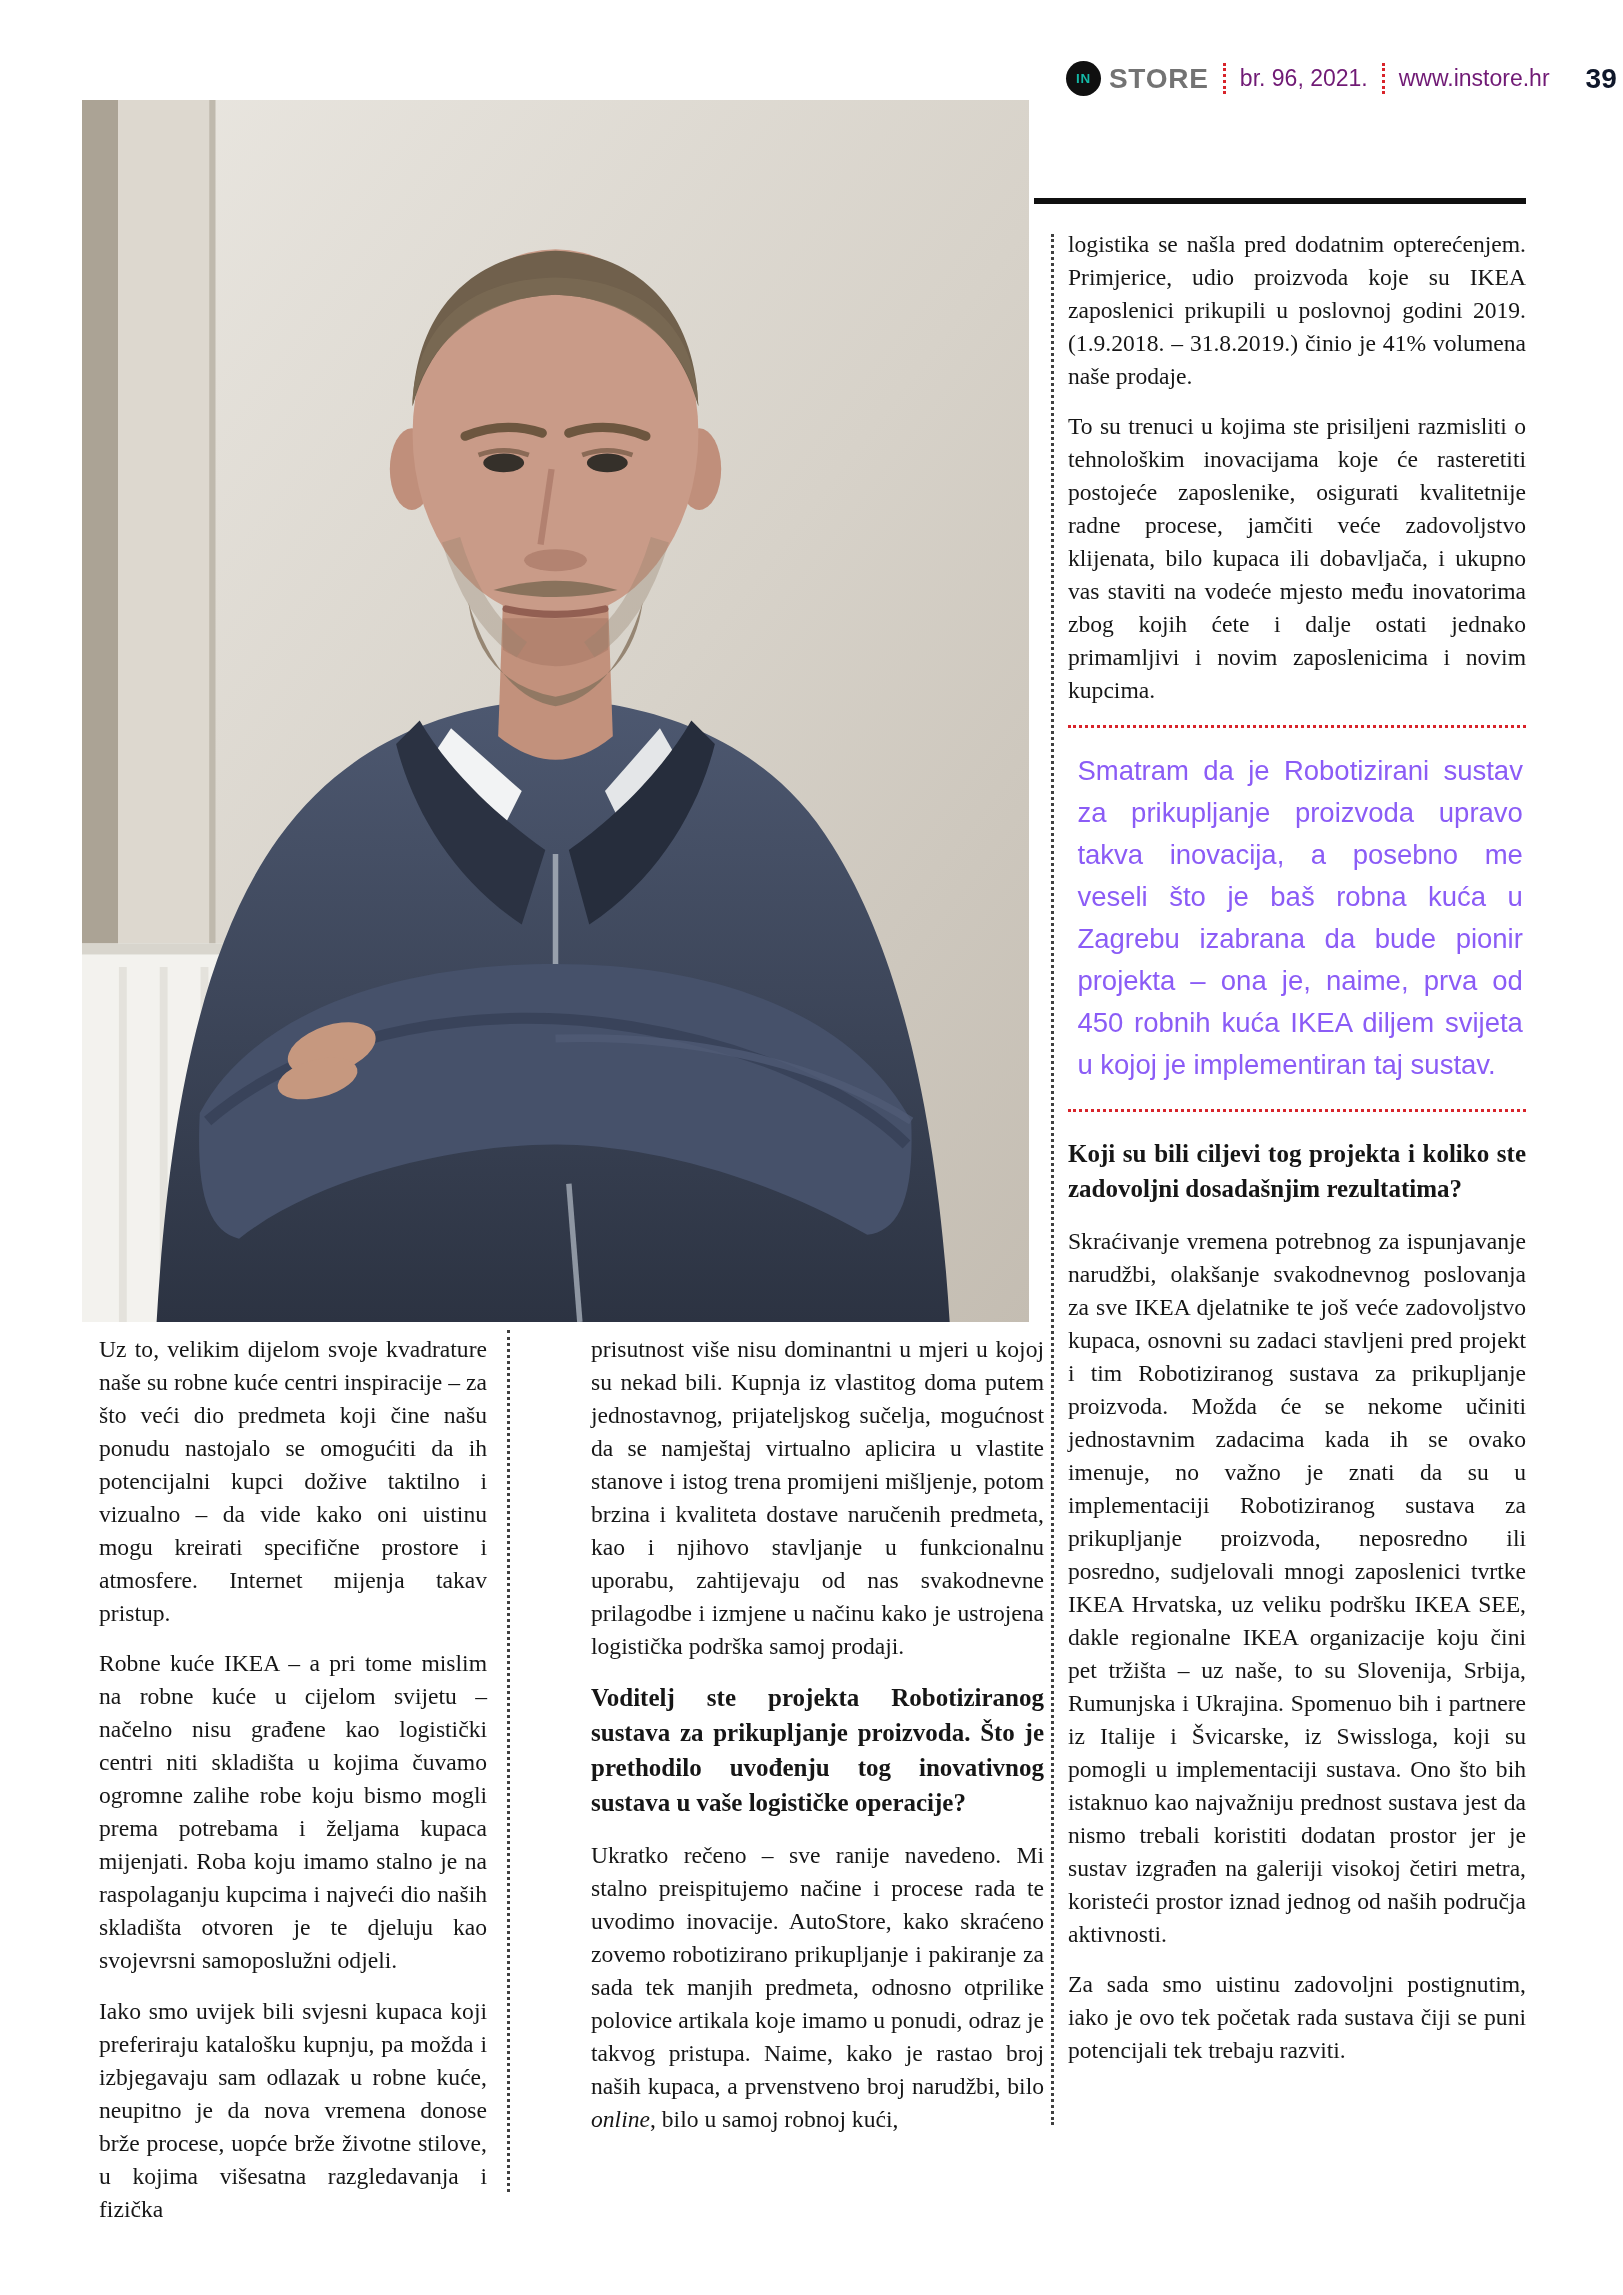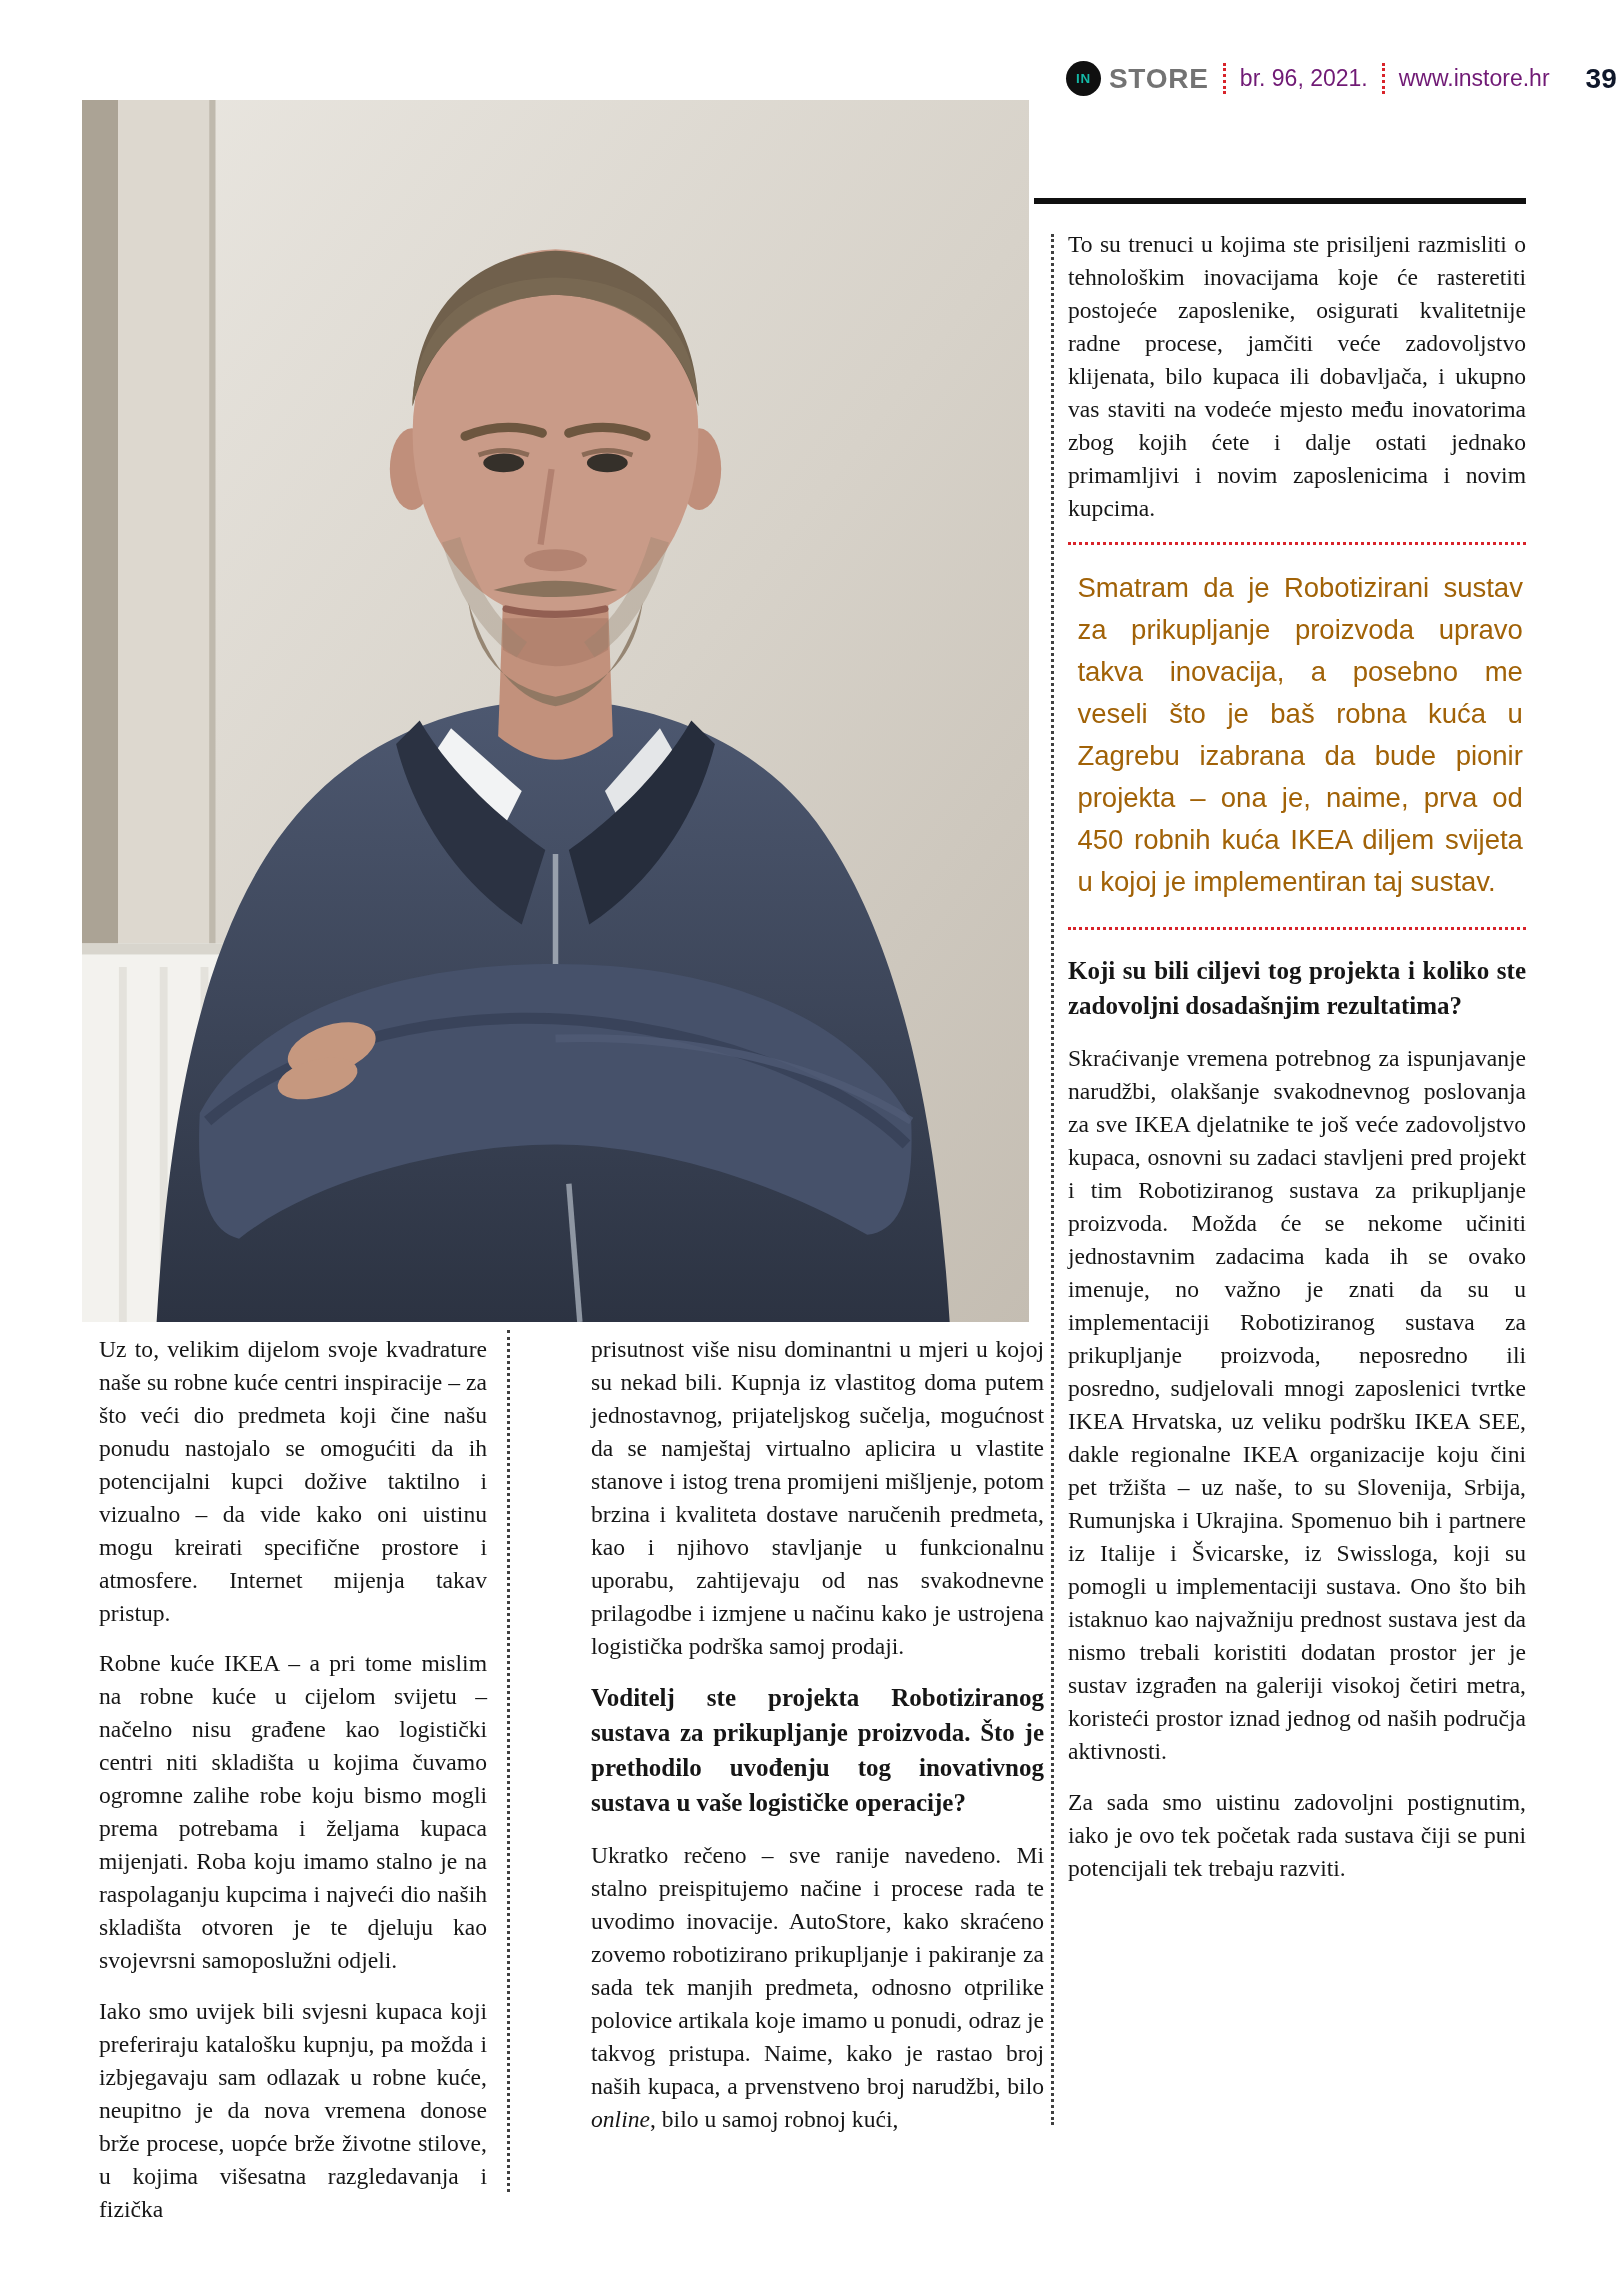--- a/index.html
+++ b/index.html
@@ -69,21 +69,21 @@
   .pullquote{
     margin:11px 0 23.6px 0;
     padding:22px 3.1px 23.6px 9.4px;
     border-top:3.9px dotted #d8232a;
     border-bottom:3.9px dotted #d8232a;
   }
   .pullquote p{
     margin:0;
     font-family:"Liberation Sans", sans-serif;
     font-size:27.5px;line-height:42px;
-    color:#a16207;text-align:justify;
+    color:#8b5cf6;text-align:justify;
   }
 </style>
 </head>
 <body>
 
 <div class="page">
 
   <div class="header">
     <div class="logo-circle">IN</div>
     <div class="brand">STORE</div>
@@ -172,20 +172,21 @@
     <p>Iako smo uvijek bili svjesni kupaca koji preferiraju katalošku kupnju, pa možda i izbjegavaju sam odlazak u robne kuće, neupitno je da nova vremena donose brže procese, uopće brže životne stilove, u kojima višesatna razgledavanja i fizička</p>
   </div>
 
   <div class="col colB">
     <p>prisutnost više nisu dominantni u mjeri u kojoj su nekad bili. Kupnja iz vlastitog doma putem jednostavnog, prijateljskog sučelja, mogućnost da se namještaj virtualno aplicira u vlastite stanove i istog trena promijeni mišljenje, potom brzina i kvaliteta dostave naručenih predmeta, kao i njihovo stavljanje u funkcionalnu uporabu, zahtijevaju od nas svakodnevne prilagodbe i izmjene u načinu kako je ustrojena logistička podrška samoj prodaji.</p>
     <h2>Voditelj ste projekta Robotiziranog sustava za prikupljanje proizvoda. Što je prethodilo uvođenju tog inovativnog sustava u vaše logističke operacije?</h2>
     <p><span>Ukratko rečeno – sve ranije navedeno. Mi stalno preispitujemo načine i procese rada te uvodimo inovacije. AutoStore, kako skraćeno zovemo robotizirano prikupljanje i pakiranje za sada tek manjih predmeta, odnosno otprilike polovice artikala koje imamo u ponudi, odraz je takvog pristupa. Naime, kako je rastao broj naših kupaca, a prvenstveno broj narudžbi, bilo </span><span class="ital">online</span><span>, bilo u samoj robnoj kući,</span></p>
   </div>
 
   <div class="col colC">
+    <p>logistika se našla pred dodatnim opterećenjem. Primjerice, udio proizvoda koje su IKEA zaposlenici prikupili u poslovnoj godini 2019. (1.9.2018. – 31.8.2019.) činio je 41% volumena naše prodaje.</p>
     <p>To su trenuci u kojima ste prisiljeni razmisliti o tehnološkim inovacijama koje će rasteretiti postojeće zaposlenike, osigurati kvalitetnije radne procese, jamčiti veće zadovoljstvo klijenata, bilo kupaca ili dobavljača, i ukupno vas staviti na vodeće mjesto među inovatorima zbog kojih ćete i dalje ostati jednako primamljivi i novim zaposlenicima i novim kupcima.</p>
     <div class="pullquote">
       <p>Smatram da je Robotizirani sustav za prikupljanje proizvoda upravo takva inovacija, a posebno me veseli što je baš robna kuća u Zagrebu izabrana da bude pionir projekta – ona je, naime, prva od 450 robnih kuća IKEA diljem svijeta u kojoj je implementiran taj sustav.</p>
     </div>
     <h2>Koji su bili ciljevi tog projekta i koliko ste zadovoljni dosadašnjim rezultatima?</h2>
     <p>Skraćivanje vremena potrebnog za ispunjavanje narudžbi, olakšanje svakodnevnog poslovanja za sve IKEA djelatnike te još veće zadovoljstvo kupaca, osnovni su zadaci stavljeni pred projekt i tim Robotiziranog sustava za prikupljanje proizvoda. Možda će se nekome učiniti jednostavnim zadacima kada ih se ovako imenuje, no važno je znati da su u implementaciji Robotiziranog sustava za prikupljanje proizvoda, neposredno ili posredno, sudjelovali mnogi zaposlenici tvrtke IKEA Hrvatska, uz veliku podršku IKEA SEE, dakle regionalne IKEA organizacije koju čini pet tržišta – uz naše, to su Slovenija, Srbija, Rumunjska i Ukrajina. Spomenuo bih i partnere iz Italije i Švicarske, iz Swissloga, koji su pomogli u implementaciji sustava. Ono što bih istaknuo kao najvažniju prednost sustava jest da nismo trebali koristiti dodatan prostor jer je sustav izgrađen na galeriji visokoj četiri metra, koristeći prostor iznad jednog od naših područja aktivnosti.</p>
     <p>Za sada smo uistinu zadovoljni postignutim, iako je ovo tek početak rada sustava čiji se puni potencijali tek trebaju razviti.</p>
   </div>
 
 </div>

